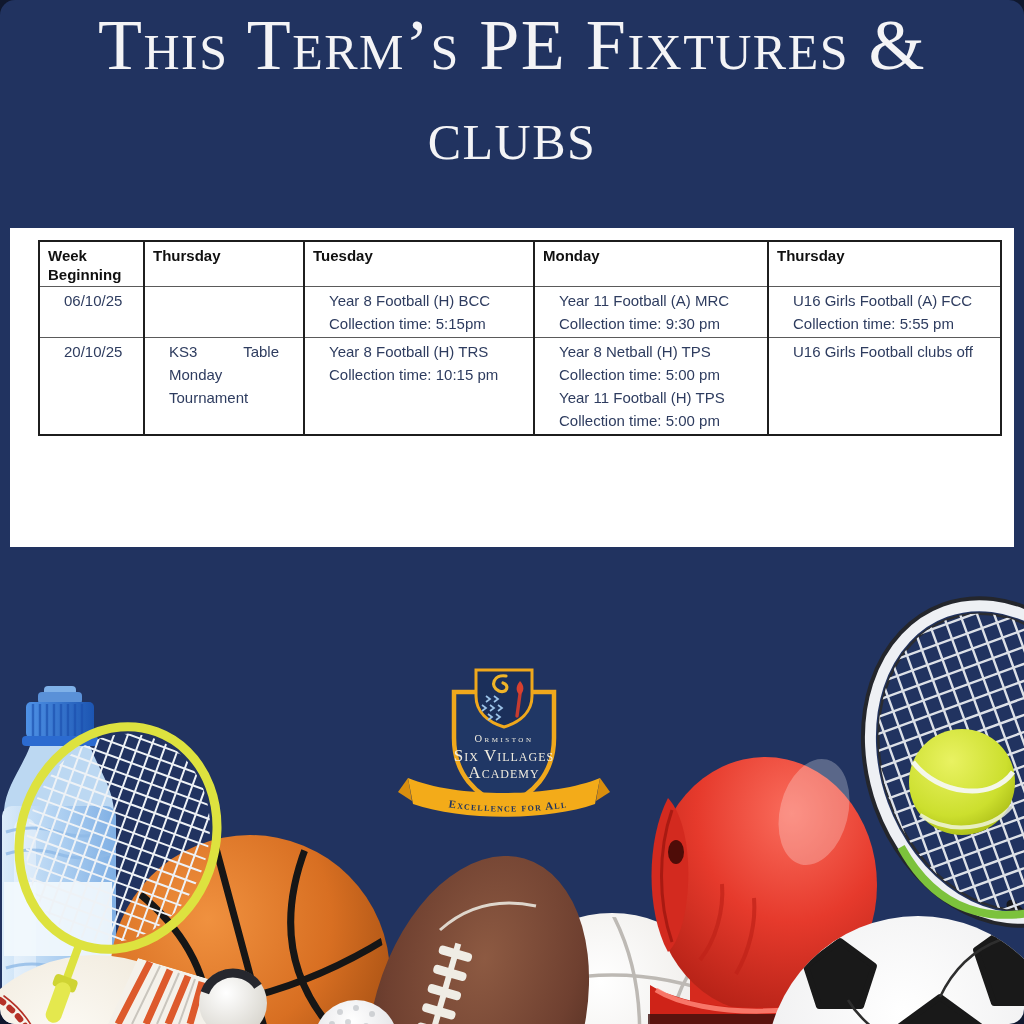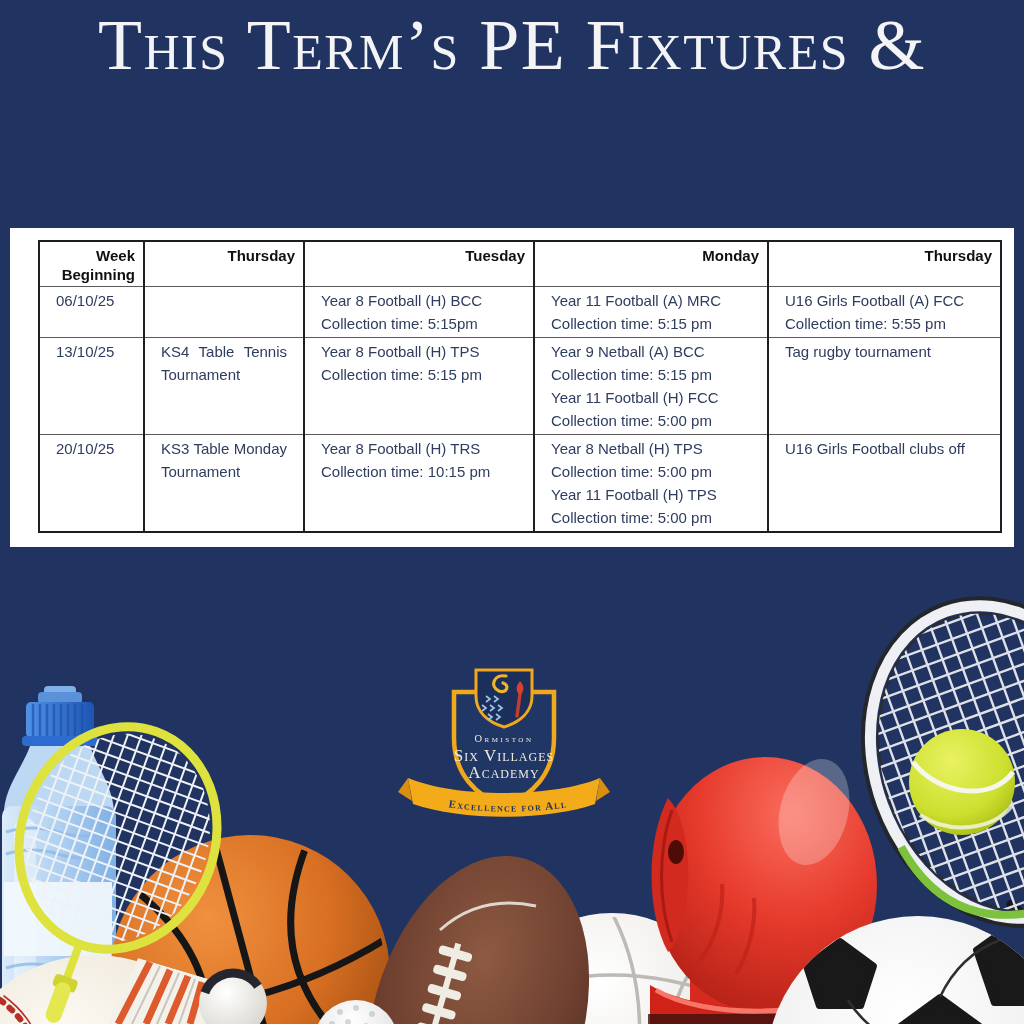--- a/index.html
+++ b/index.html
@@ -1,28 +1,28 @@
 <!DOCTYPE html>
 <html><head>
 <meta charset="utf-8">
 <style>
   html,body{margin:0;padding:0;background:#10182e;}
   .stage{position:relative;width:1024px;height:1024px;background:#213360;overflow:hidden;
-         font-family:"Liberation Sans",sans-serif;}
+         font-family:"Liberation Sans",sans-serif;border-radius:15px;}
   
   .title{position:absolute;top:0;left:0;width:100%;text-align:center;color:#f4f4f6;
          font-family:"Liberation Serif",serif;font-variant:small-caps;
          font-size:72px;line-height:90px;letter-spacing:1.5px;}
   
   .panel{position:absolute;left:10px;top:228px;width:1004px;height:319px;background:#ffffff;}
   table.fixtures{position:absolute;left:28px;top:12px;width:962px;border-collapse:collapse;
          table-layout:fixed;background:#fff;border:2px solid #1c1c1c;}
-  table.fixtures th{font-size:15px;font-weight:700;color:#101010;text-align:right;
+  table.fixtures th{font-size:15px;font-weight:700;color:#101010;text-align:left;
          vertical-align:top;padding:4px 8px 2px 8px;line-height:19px;}
-  table.fixtures td{font-size:15px;color:#2e3c5f;vertical-align:top;padding:2px 16px;
+  table.fixtures td{font-size:15px;color:#2e3c5f;vertical-align:top;padding:2px 24px;
          line-height:23px;white-space:pre-line;text-align:justify;}
   table.fixtures th,table.fixtures td{
          border-left:2px solid #1f1f1f;border-right:2px solid #1f1f1f;
          border-top:1.5px solid #5a5a5a;border-bottom:1.5px solid #5a5a5a;}
   tr.hrow{height:44px;} tr.r1{height:49px;} tr.r2{height:94px;} tr.r3{height:96px;}
   
   .logo{position:absolute;left:396px;top:654px;}
   .logo text{font-family:"Liberation Serif",serif;font-variant:small-caps;fill:#f0ecdf;}
   .logo .t-orm{font-size:10.5px;letter-spacing:2.5px;}
   .logo .t-big{font-size:17px;letter-spacing:1px;}
@@ -30,20 +30,21 @@
   
   .collage{position:absolute;left:0;top:594px;}
 </style>
 </head>
 <body>
 
 <div class="stage">
 
   <div class="title">
     <div>This Term’s PE Fixtures &amp;</div>
+    <div>clubs</div>
   </div>
 
   <div class="panel">
     <table class="fixtures">
       <colgroup>
         <col style="width:105px">
           <col style="width:160px">
           <col style="width:230px">
         <col style="width:234px">
           <col style="width:233px">
@@ -57,34 +58,23 @@
           <th>Thursday</th>
         </tr>
       </thead>
       <tbody>
         <tr class="r1">
           <td>06/10/25</td>
           <td></td>
           <td>Year 8 Football (H) BCC
 Collection time: 5:15pm</td>
           <td>Year 11 Football (A) MRC
-Collection time: 5:15 pm</td>
+Collection time: 9:30 pm</td>
           <td>U16 Girls Football (A) FCC
 Collection time: 5:55 pm</td>
-        </tr>
-        <tr class="r2">
-          <td>13/10/25</td>
-          <td>KS4 Table Tennis Tournament</td>
-          <td>Year 8 Football (H) TPS
-Collection time: 5:15 pm</td>
-          <td>Year 9 Netball (A) BCC
-Collection time: 5:15 pm
-Year 11 Football (H) FCC
-Collection time: 5:00 pm</td>
-          <td>Tag rugby tournament</td>
         </tr>
         <tr class="r3">
           <td>20/10/25</td>
           <td>KS3 Table Monday Tournament</td>
           <td>Year 8 Football (H) TRS
 Collection time: 10:15 pm</td>
           <td>Year 8 Netball (H) TPS
 Collection time: 5:00 pm
 Year 11 Football (H) TPS
 Collection time: 5:00 pm</td>

